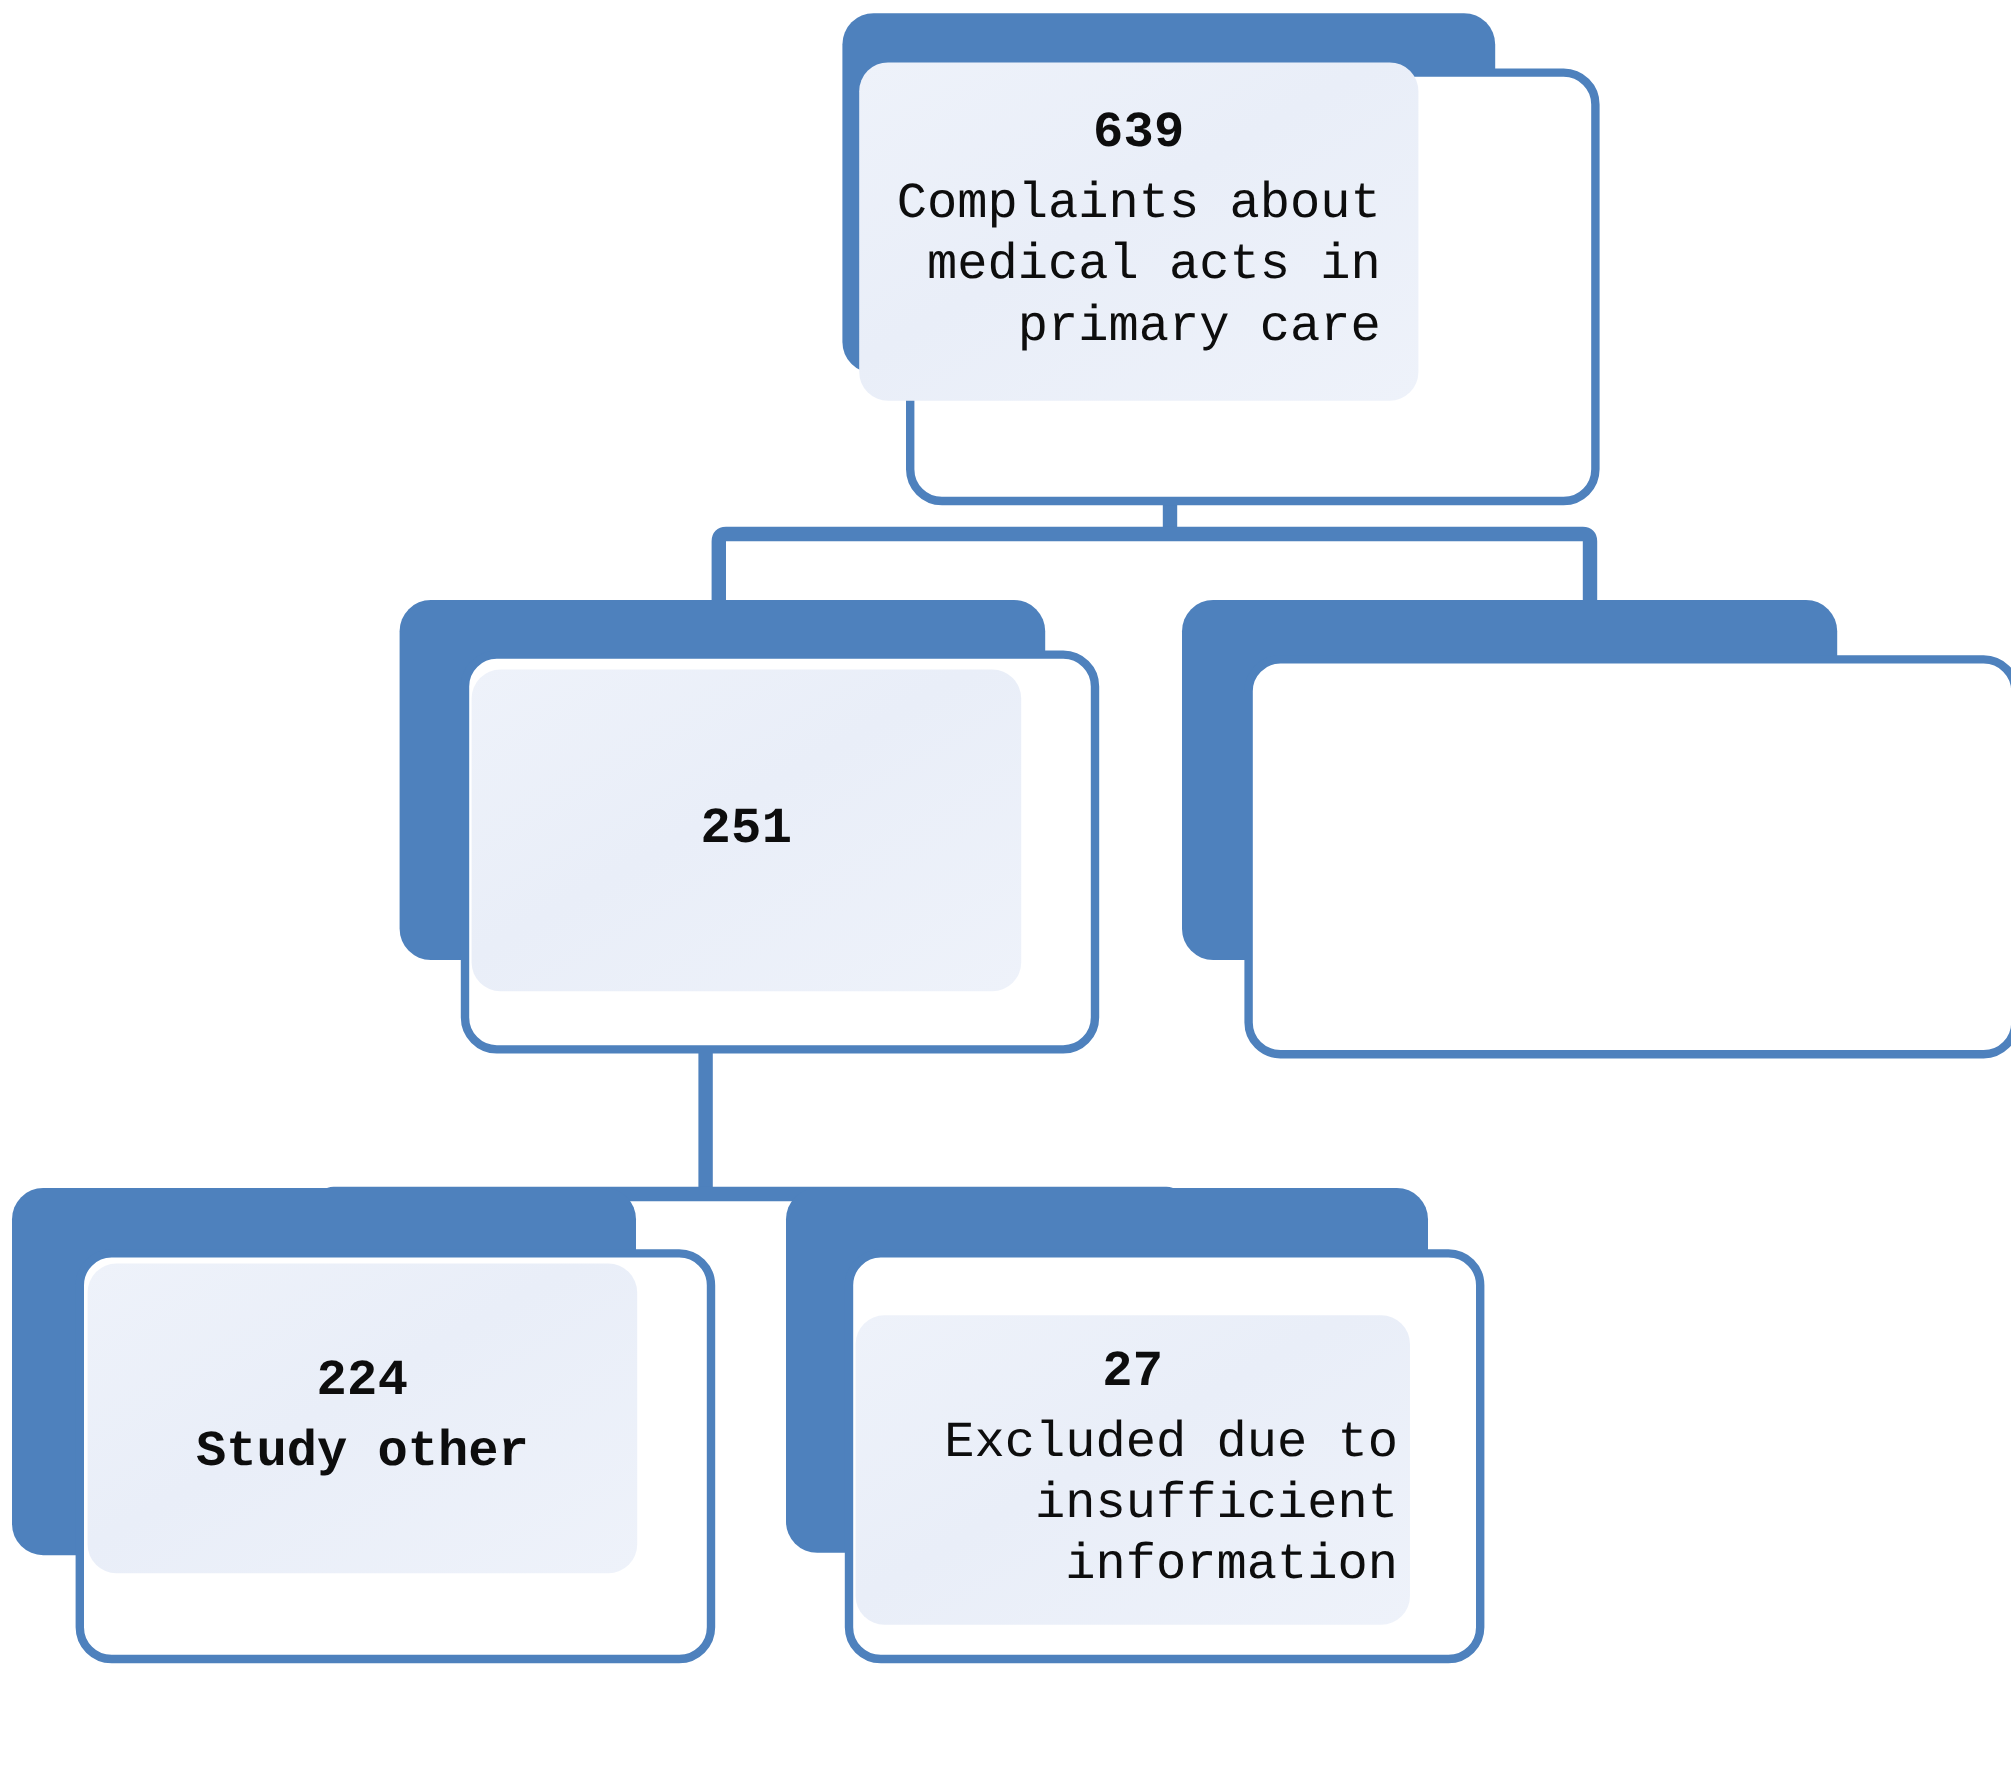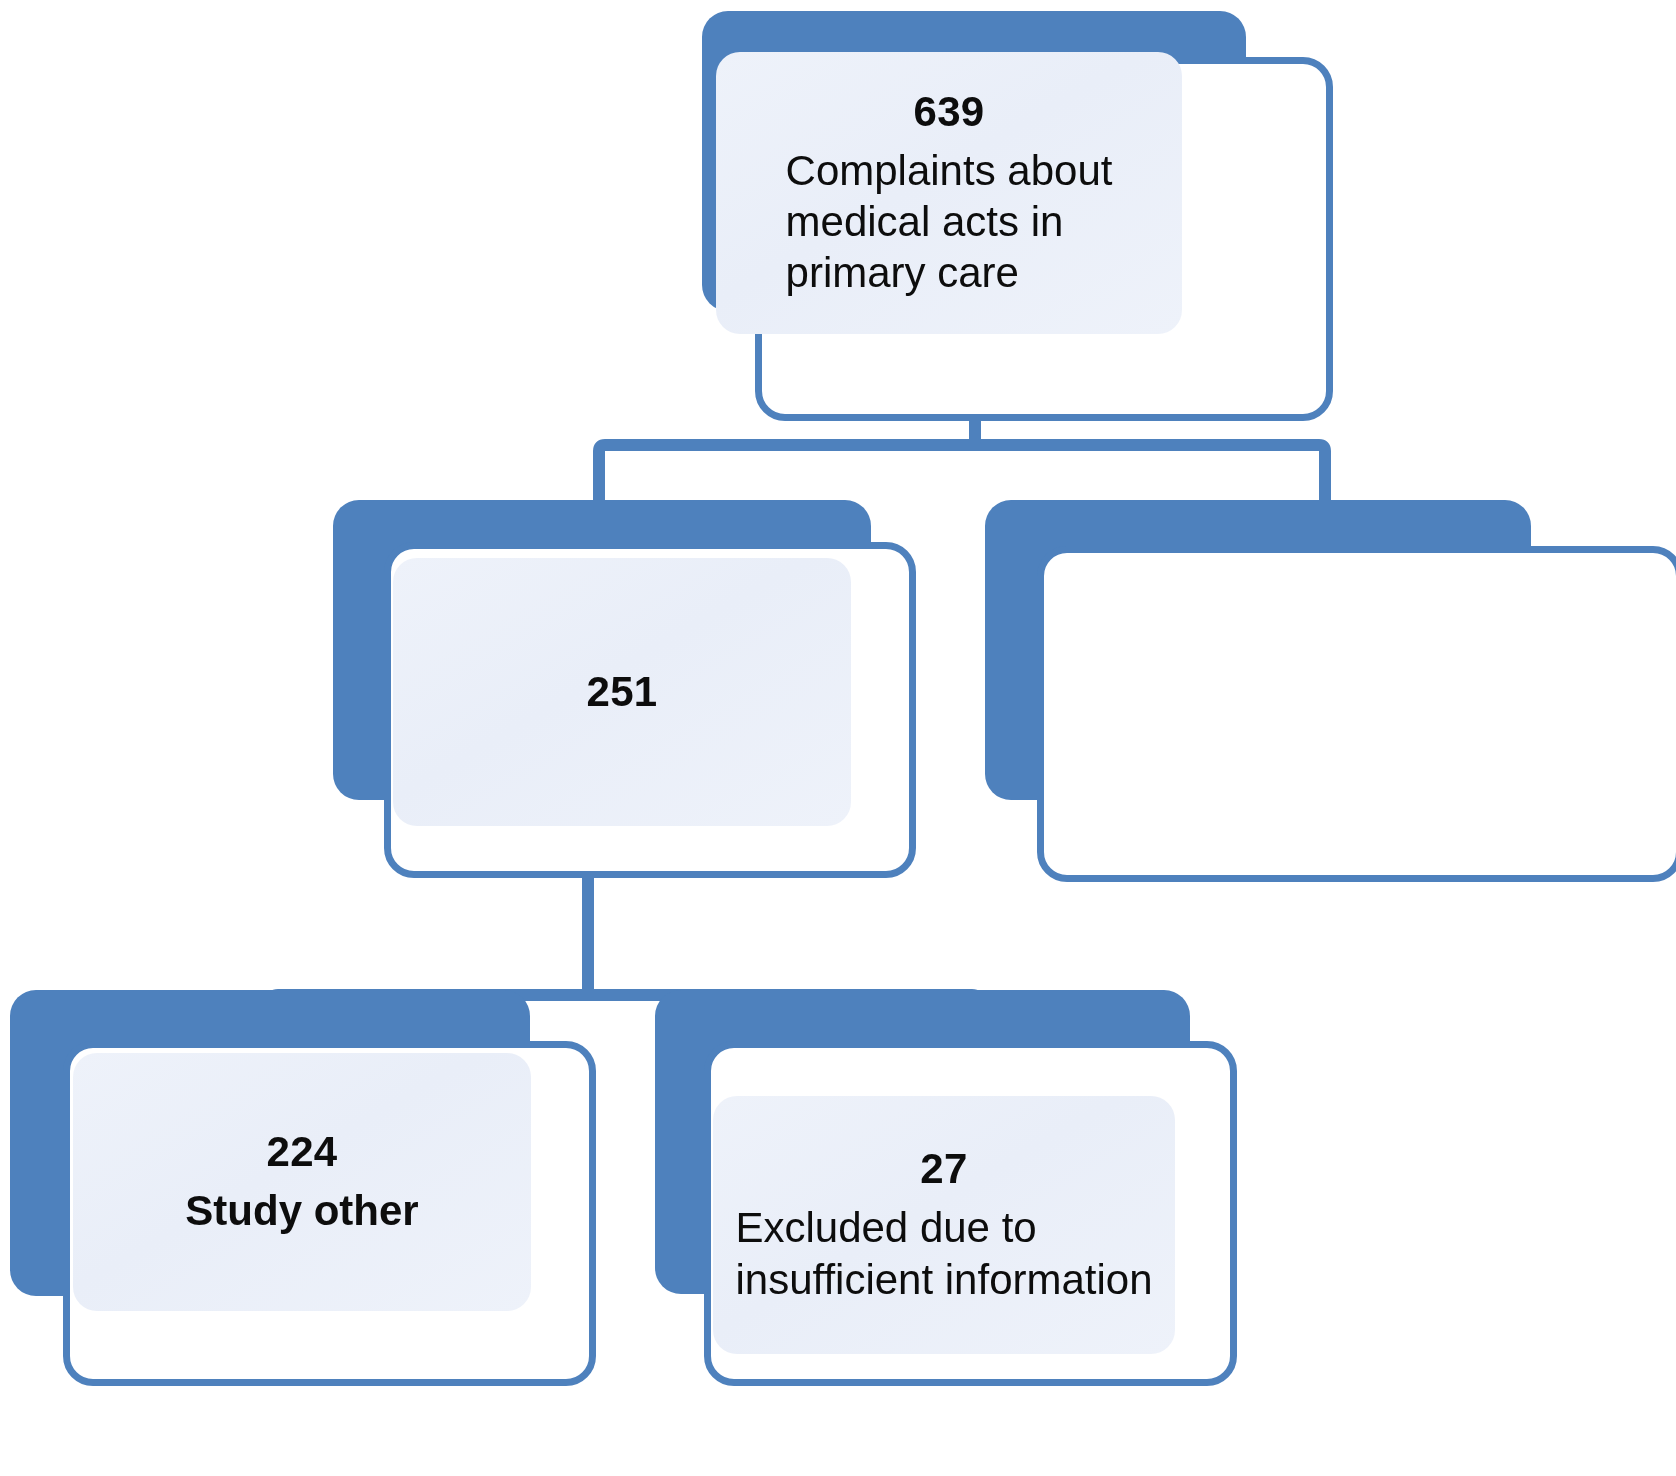--- a/index.html
+++ b/index.html
@@ -11,20 +11,21 @@
   body {
     font-family: "Liberation Sans", "DejaVu Sans", sans-serif;
     -webkit-font-smoothing: antialiased;
   }
   #stage {
     position: relative;
     width: 1676px;
     height: 1476px;
     background: #ffffff;
     overflow: hidden;
+    font-family: Liberation Mono, monospace;
   }
 
   
   #connectors {
     position: absolute;
     left: 0;
     top: 0;
     width: 1676px;
     height: 1476px;
     pointer-events: none;
@@ -62,21 +63,21 @@
     color: #0d0d0d;
     font-size: 42px;
     line-height: 1.12;
     text-align: center;
     letter-spacing: 0.3px;
   }
   .panel .caption {
     color: #0d0d0d;
     font-size: 42px;
     line-height: 1.22;
-    text-align: left;
+    text-align: right;
     white-space: pre-line;
     margin-top: 10px;
   }
   .panel .caption.bold {
     font-weight: bold;
   }
 </style>
 </head>
 <body>
 

